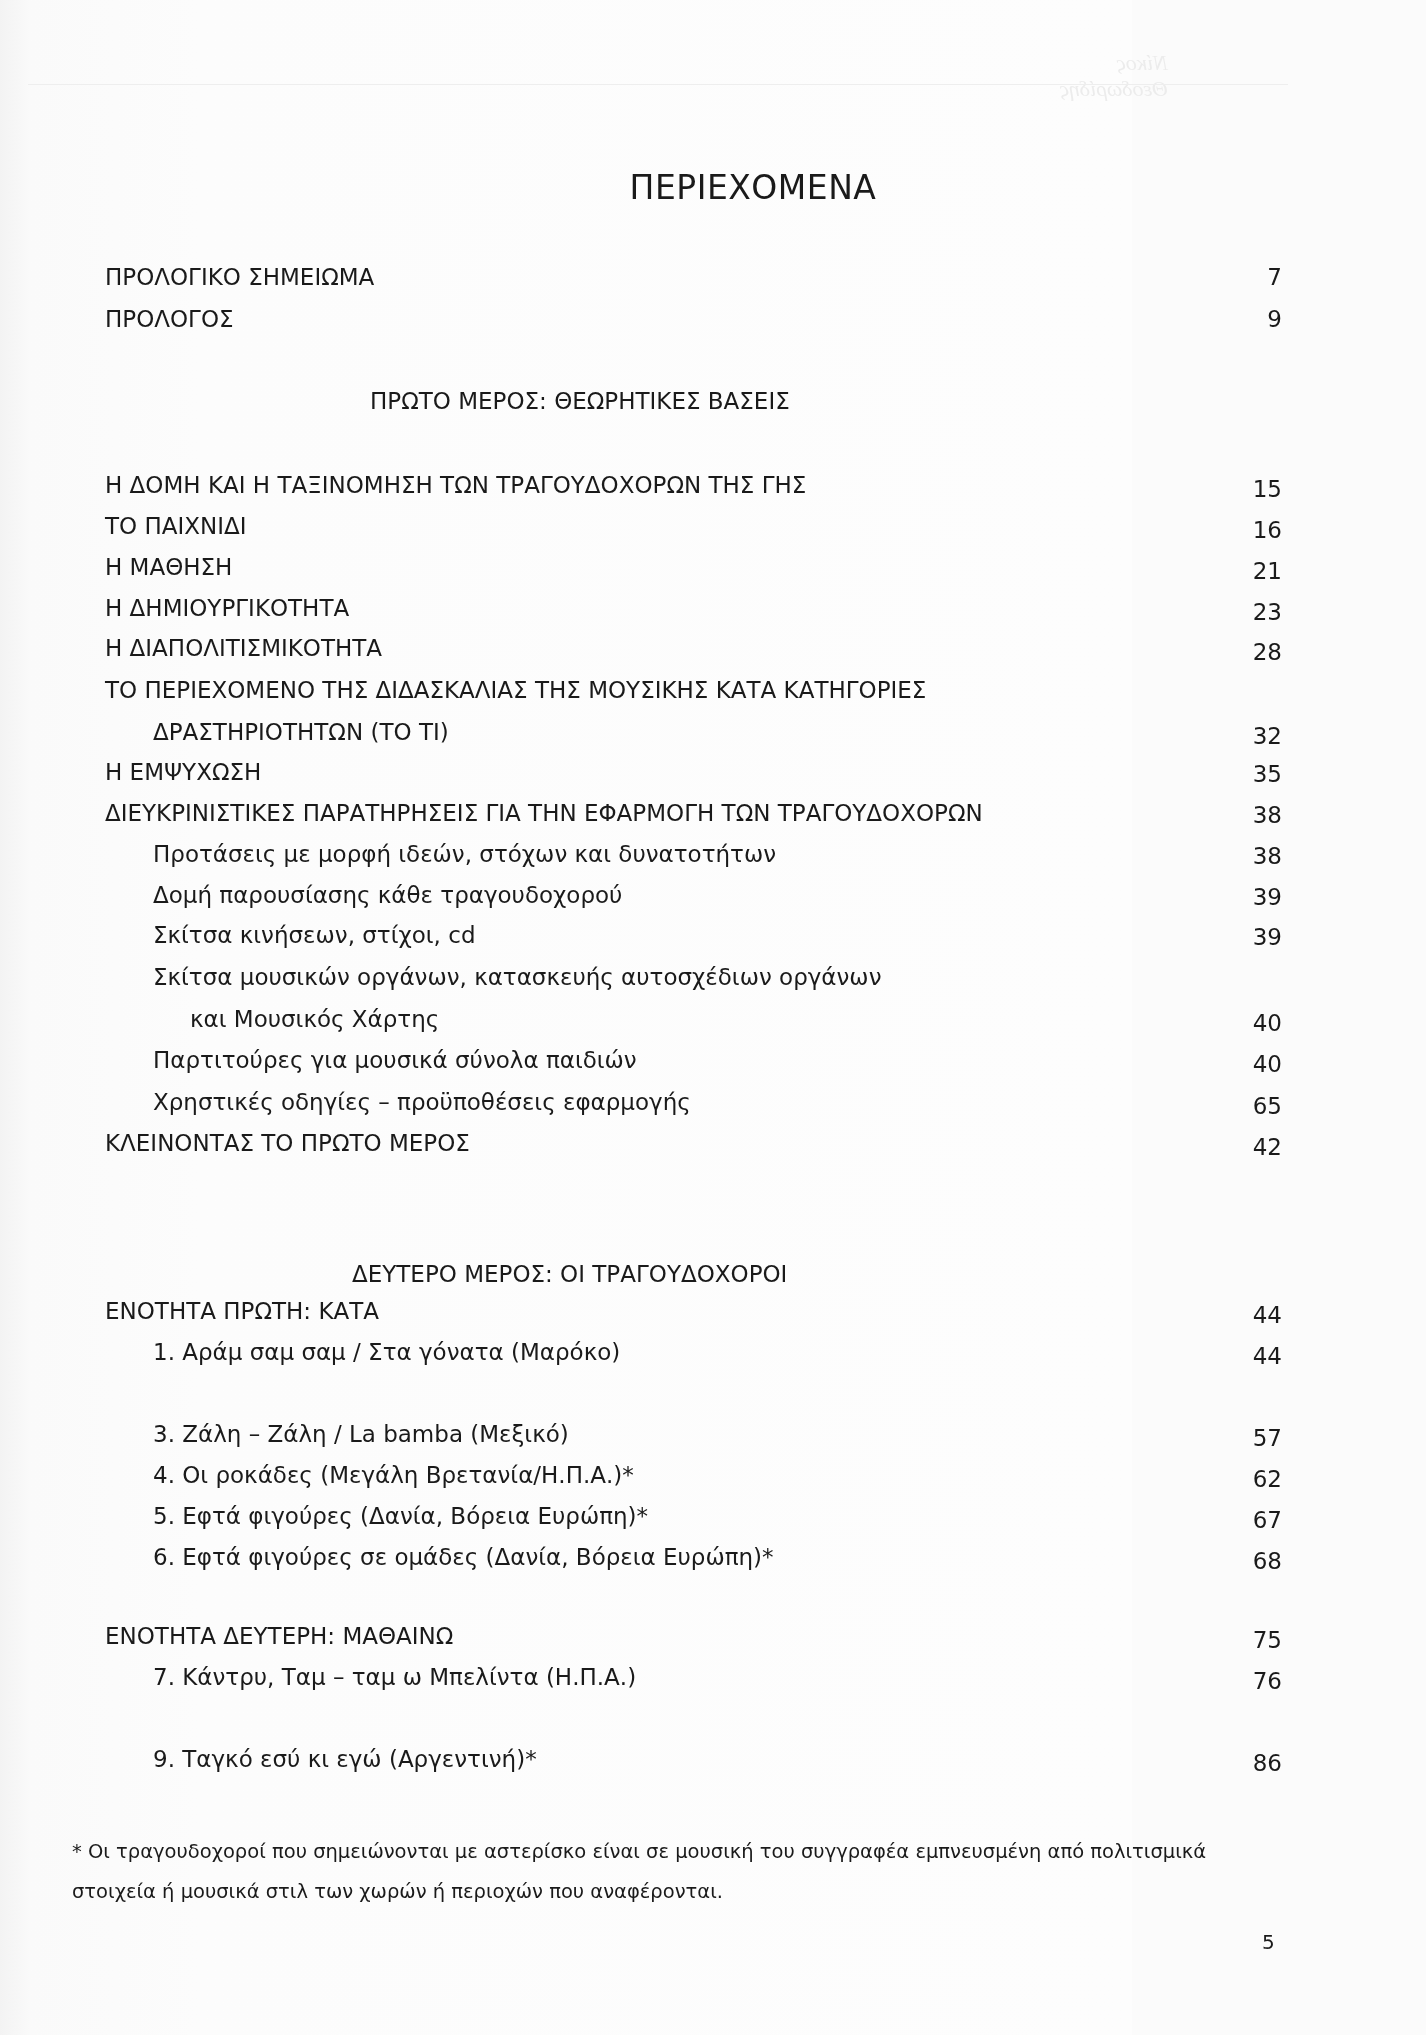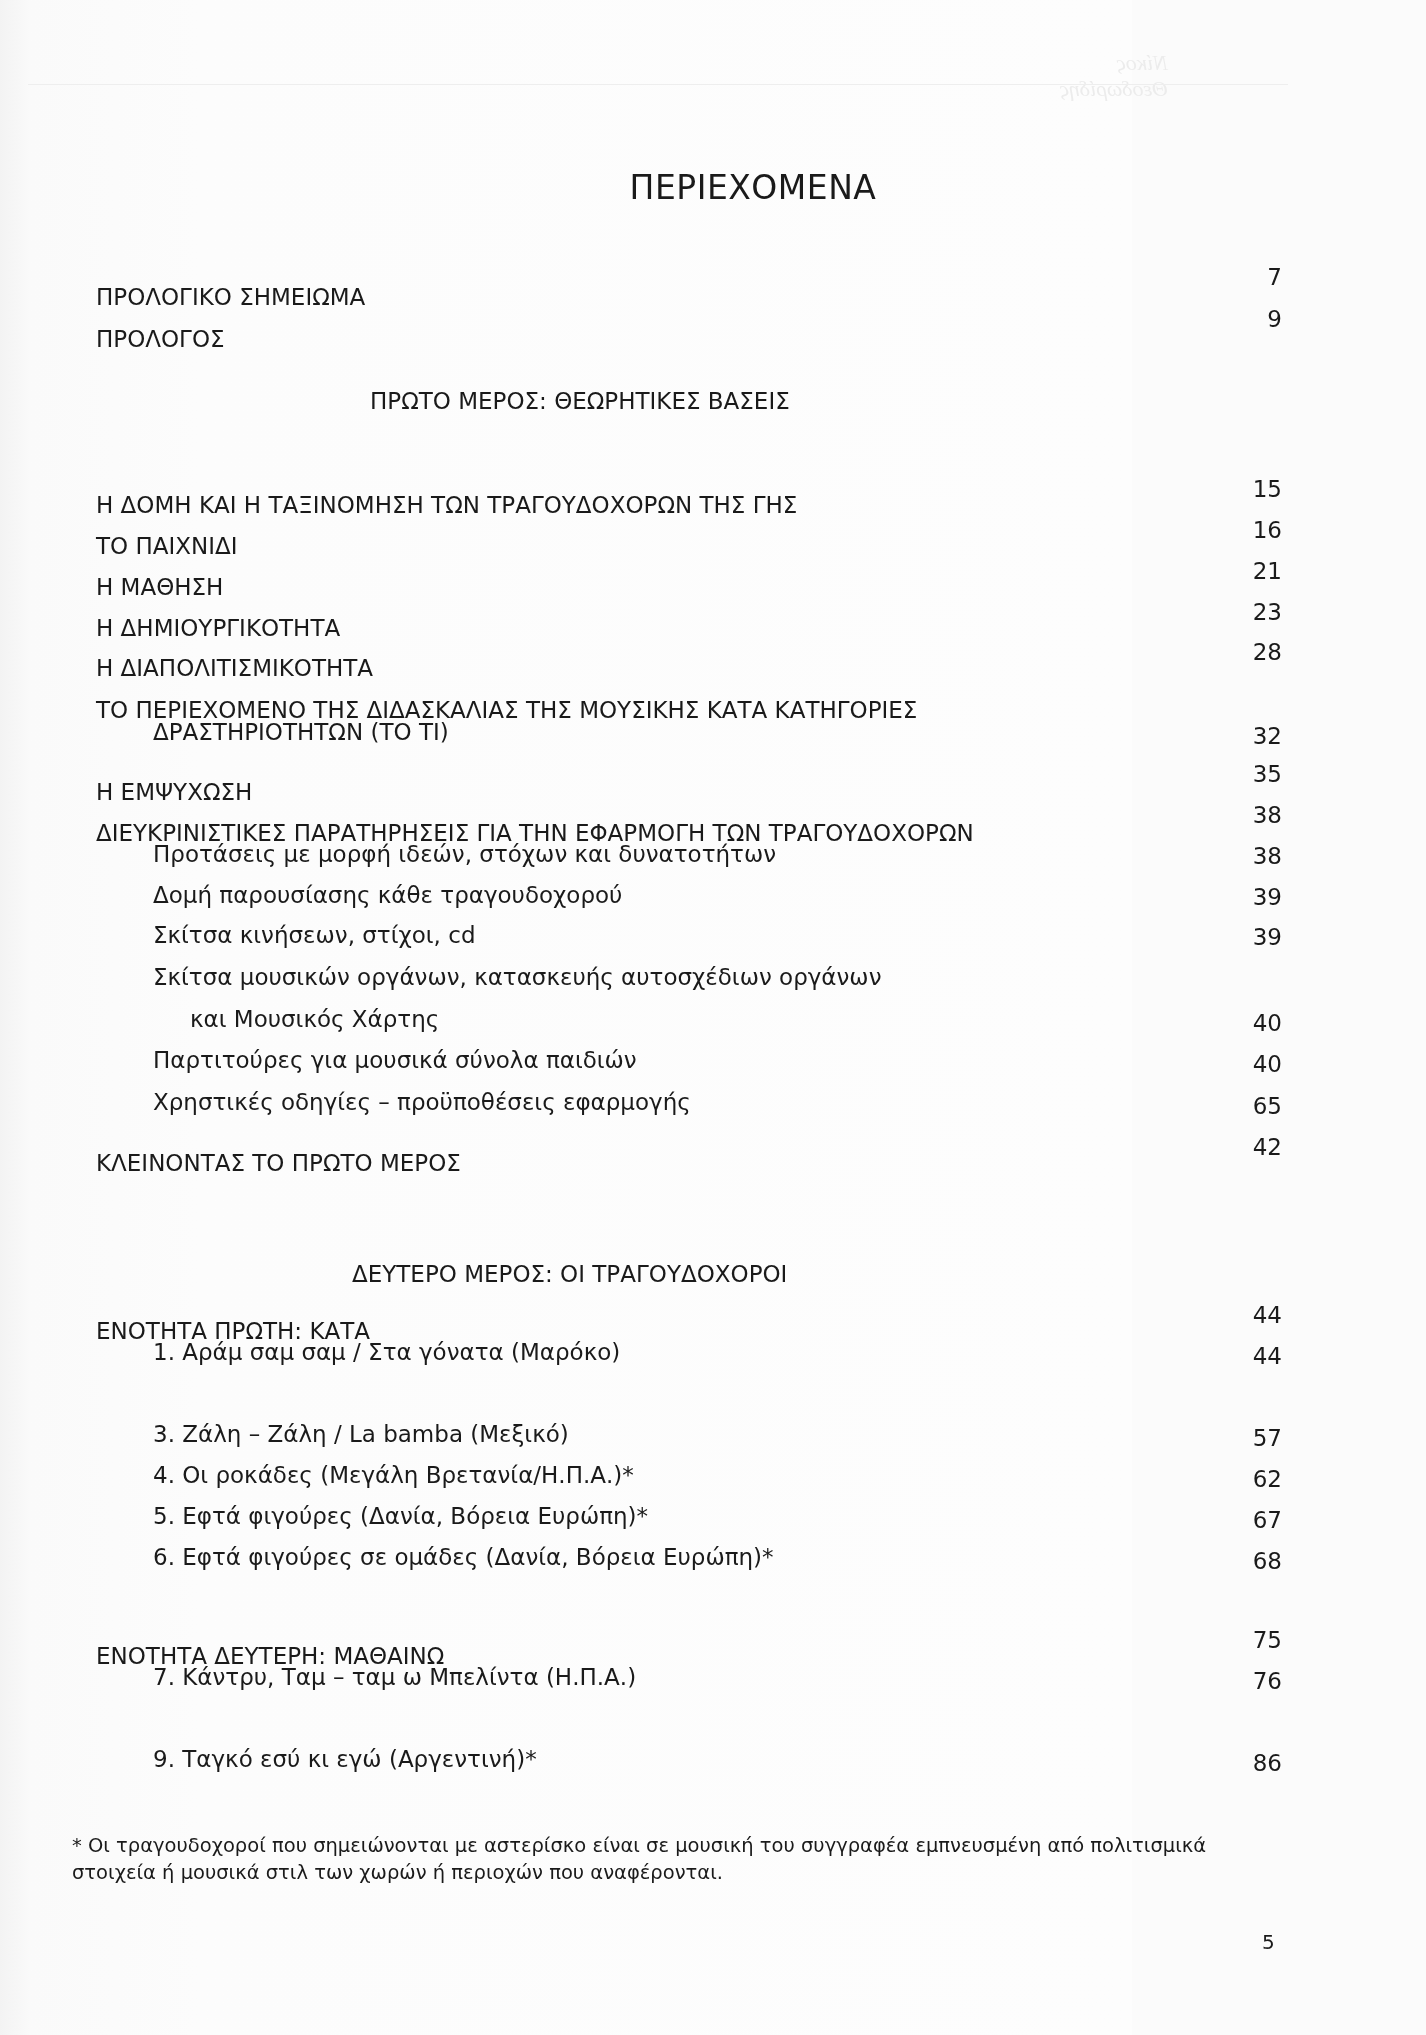--- a/index.html
+++ b/index.html
@@ -55,37 +55,37 @@
     .toc-row .label {
       position: absolute;
       white-space: nowrap;
     }
     .toc-row .page-num {
       position: absolute;
       right: 144px;
       text-align: right;
       white-space: nowrap;
     }
-    .lvl0 .label { left: 96px; margin-top: 20px; }
+    .lvl0 .label { left: 105px; }
     .lvl1 .label { left: 153px; }
     .lvl2 .label { left: 190px; }
     .part-heading {
       position: absolute;
       left: 0; width: 1426px;
       font-size: 23px;
       line-height: 34px;
       white-space: nowrap;
     }
     .footnote {
       position: absolute;
       left: 72px;
       top: 1832px;
       width: 1220px;
       font-size: 19.5px;
-      line-height: 27px;
+      line-height: 40px;
     }
     .folio {
       position: absolute;
       left: 1262px;
       top: 1930px;
       font-size: 20px;
     }
   </style>
 </head>
 <body>

